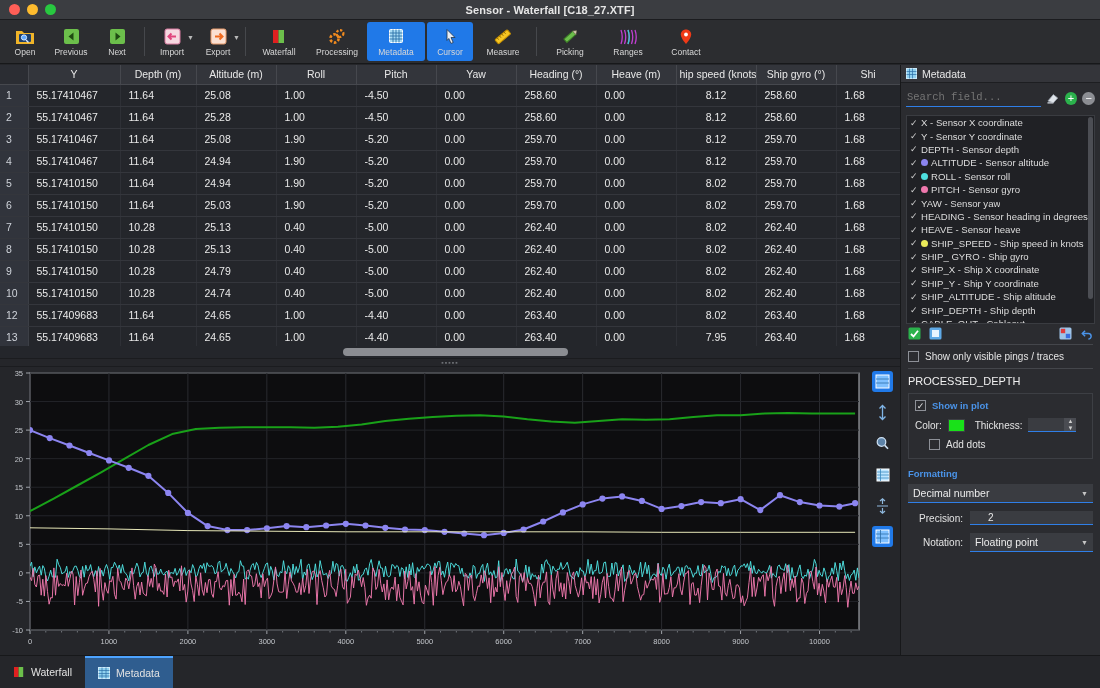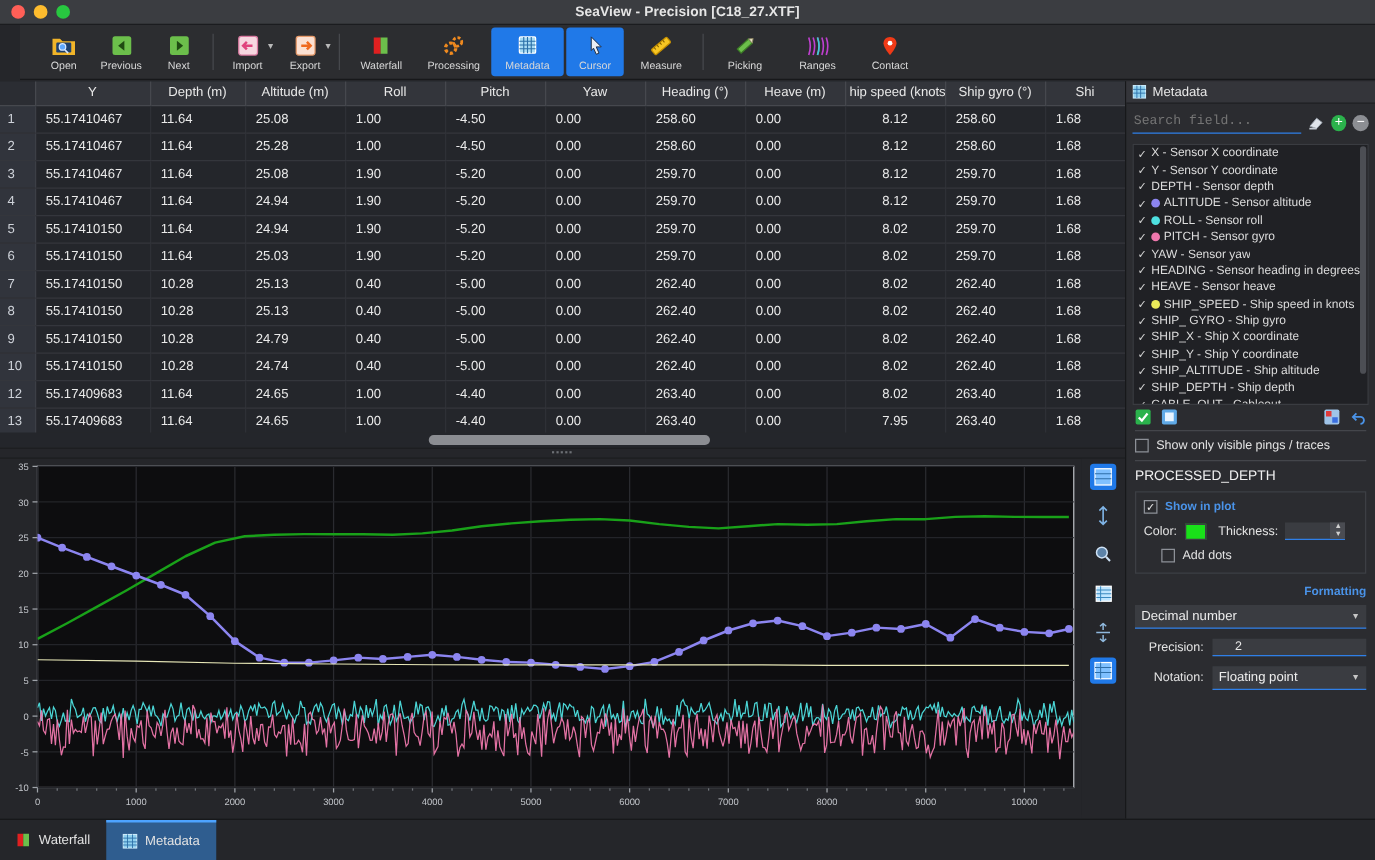--- a/index.html
+++ b/index.html
@@ -21,21 +21,21 @@
   .dot { width: 11px; height: 11px; border-radius: 50%; }
   .dot.r { background: #ff5f57; } .dot.y { background: #febc2e; } .dot.g { background: #28c840; }
   .title-text {
     position: absolute; left: 0; right: 0; text-align: center;
     font-size: 11px; color: #e6e6e6; font-weight: bold; letter-spacing: .1px;
   }
 
   
   .toolbar {
     height: 44px; background: #2c2d30; display: flex; align-items: stretch;
-    border-bottom: 1px solid #17181a; padding-left: 12px; margin-left: 16px;
+    border-bottom: 1px solid #17181a; padding-left: 2px;
   }
   .tb-item {
     width: 46px; display: flex; flex-direction: column; align-items: center;
     justify-content: center; gap: 1px; cursor: default; position: relative;
   }
   .tb-item.wide { width: 58px; }
   .tb-item.sel { background: #2079e8; border-radius: 3px; margin: 2px 1px; }
   .tb-label { font-size: 8.5px; color: #d8d8d8; line-height: 1; }
   .tb-ico { height: 20px; display: flex; align-items: center; justify-content: center; }
   .tb-sep { width: 1px; background: #46484c; margin: 7px 4px; }
@@ -152,21 +152,21 @@
     border-bottom: 1.5px solid #2f7fe8; min-width: 48px;
   }
   .spin input {
     width: 34px; background: transparent; border: none; color: #e8e8e8;
     font-size: 10px; font-family: "Liberation Sans", sans-serif; padding: 1px 18px; outline: none;
   }
   .spin .arrows {
     width: 12px; background: #4a4c52; display: flex; flex-direction: column;
     align-items: center; justify-content: center; gap: 1px; color: #d0d0d0; font-size: 6px;
   }
-  .fmt-label { font-size: 9.5px; color: #4a93e8; font-weight: bold; padding: 9px 7px 0 7px; text-align: right; }
+  .fmt-label { font-size: 9.5px; color: #4a93e8; font-weight: bold; padding: 9px 7px 0 7px; }
   .dd {
     margin: 5px 7px 0 7px; background: #3a3c41; border-bottom: 1.5px solid #2f7fe8;
     display: flex; align-items: center; justify-content: space-between;
     padding: 3px 5px; font-size: 10.5px; color: #ececec; gap: 35px;
   }
   .dd.small { margin: 0; flex: 1; }
   .prow { display: flex; align-items: center; gap: 7px; padding: 8px 7px 0 7px; }
   .prow .lbl { font-size: 10px; color: #e3e3e3; width: 55px; }
   .caret { font-size: 7px; color: #c6c6c6; }
 
@@ -185,21 +185,21 @@
 <body>
 
 <div id="app">
 
   <div class="titlebar">
     <div class="traffic">
       <div class="dot r"></div>
       <div class="dot y"></div>
       <div class="dot g"></div>
     </div>
-    <div class="title-text">SeaView - Precision [C18_27.XTF]</div>
+    <div class="title-text">Sensor - Waterfall [C18_27.XTF]</div>
   </div>
 
   <div class="toolbar">
     <div class="tb-item">
       <div class="tb-ico">
         <svg class="ic" width="20" height="18" viewBox="0 0 20 18">
           <path d="M1 3h6l2 2h10v11H1z" fill="#f0b429"></path>
             <rect x="4" y="6" width="12" height="8" rx="1" fill="#1d3f6e"></rect>
           <circle cx="9" cy="9.5" r="2.6" fill="#5ea8ff" stroke="#d8e8ff" stroke-width="1"></circle>
           <path d="M11 12l2.5 2.5" stroke="#d8e8ff" stroke-width="1.4"></path>

